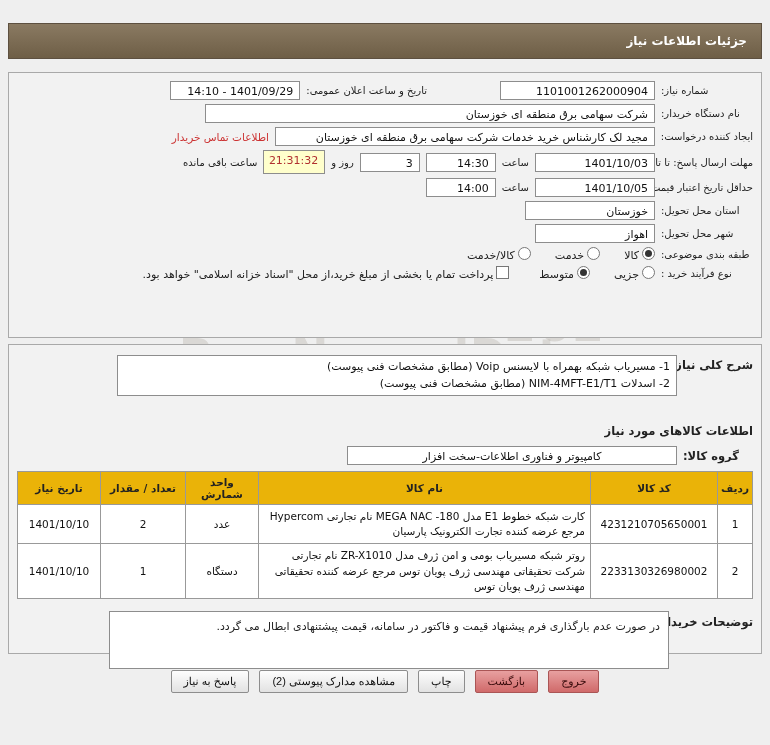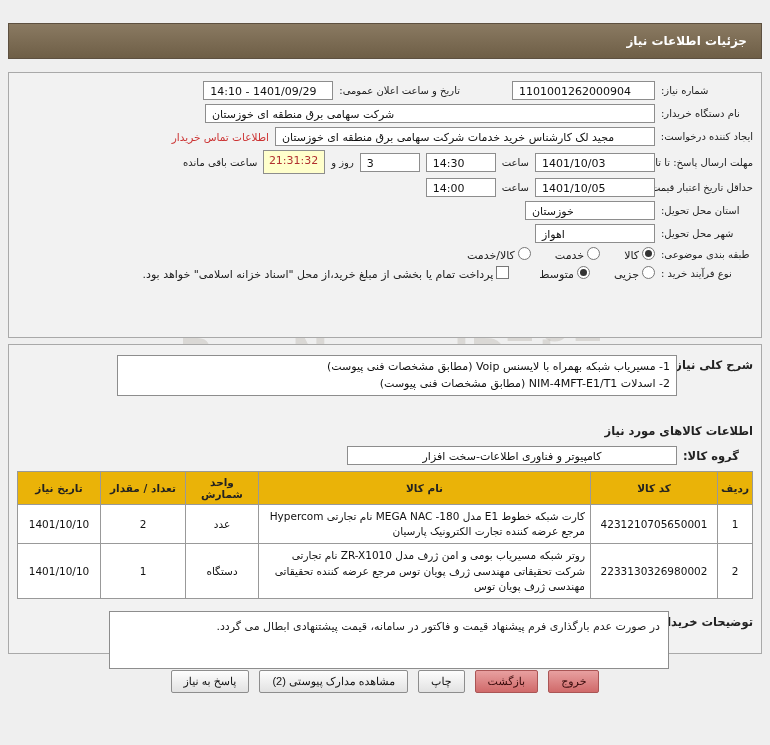--- a/index.html
+++ b/index.html
@@ -84,21 +84,21 @@
     white-space:nowrap;
   }
   .lbl-w{width:92px;text-align:left;}
   .inp{
     background:#fff;
     border:1px solid #8d8d8d;
     height:19px;line-height:19px;
     padding:0 6px;
     font-size:11px;
     box-sizing:border-box;
-    text-align:left;
+    text-align:right;
     color:#111;
     overflow:hidden;white-space:nowrap;
   }
   .inp.small{width:70px;}
   .inp.med{width:110px;}
   .inp.date{width:120px;}
   .link{
     color:#cc3333;font-size:10.5px;text-decoration:none;white-space:nowrap;
   }
   .timer{
@@ -186,21 +186,21 @@
     <ellipse cx="260" cy="70" rx="85" ry="62" fill="none" stroke="#8b7f6d" stroke-width="2"></ellipse>
   </svg>
   <div class="wm-num">1401<br>001<br>262</div>
   <div class="watermark">ParsNamadData</div>
   <div class="watermark2">پایگاه اطلاع رسانی مناقصات و مزایدات ایران</div>
 
   <div class="panel panel-top">
 
     <div class="row" style="margin-top:8px;">
       <span class="lbl lbl-w">شماره نیاز:</span>
-      <span class="inp" style="width:143px;">1101001262000904</span>
+      <span class="inp" style="width:155px;margin-left:21px;">1101001262000904</span>
       <span class="spacer" style="width:40px;"></span>
       <span class="lbl">تاریخ و ساعت اعلان عمومی:</span>
       <span class="inp" style="width:130px;">1401/09/29 - 14:10</span>
     </div>
 
     <div class="row">
       <span class="lbl lbl-w">نام دستگاه خریدار:</span>
       <span class="inp" style="width:450px;">شرکت سهامی برق منطقه ای خوزستان</span>
     </div>
 

